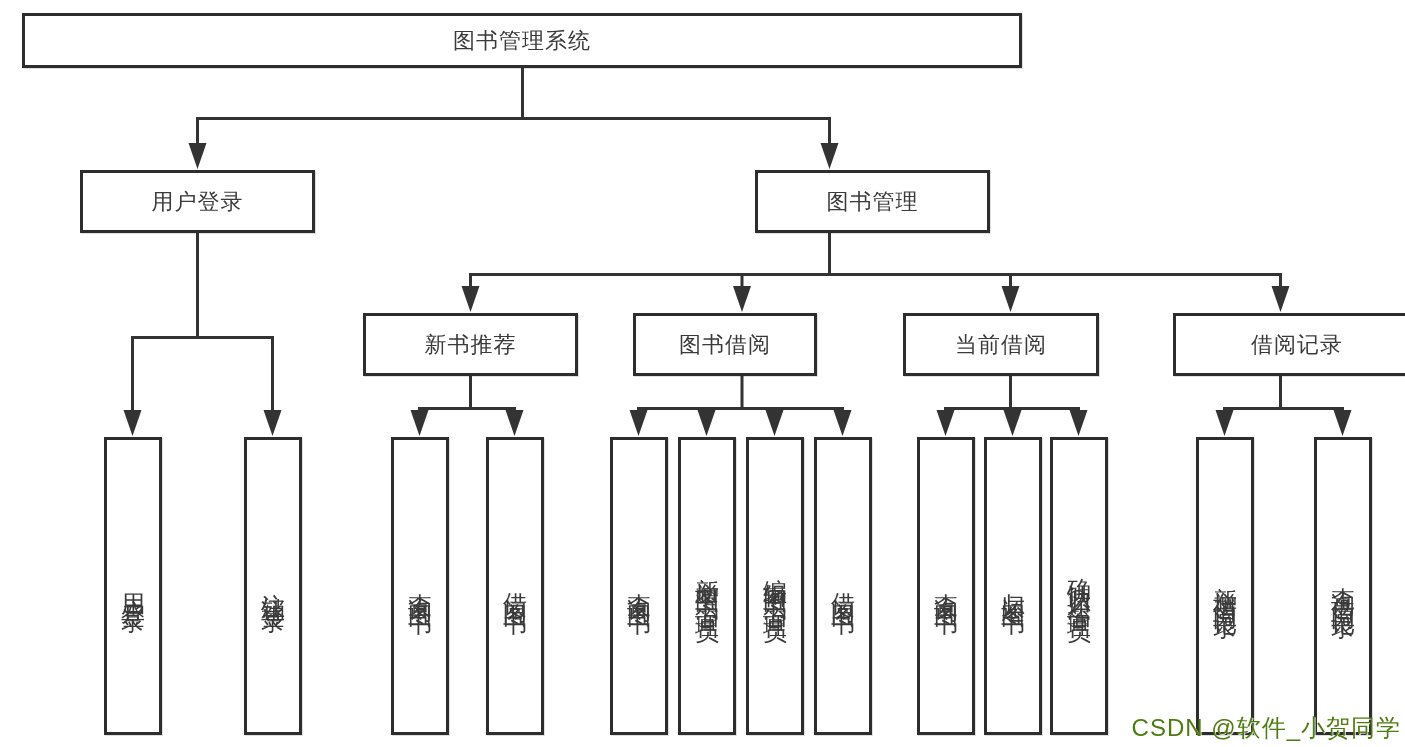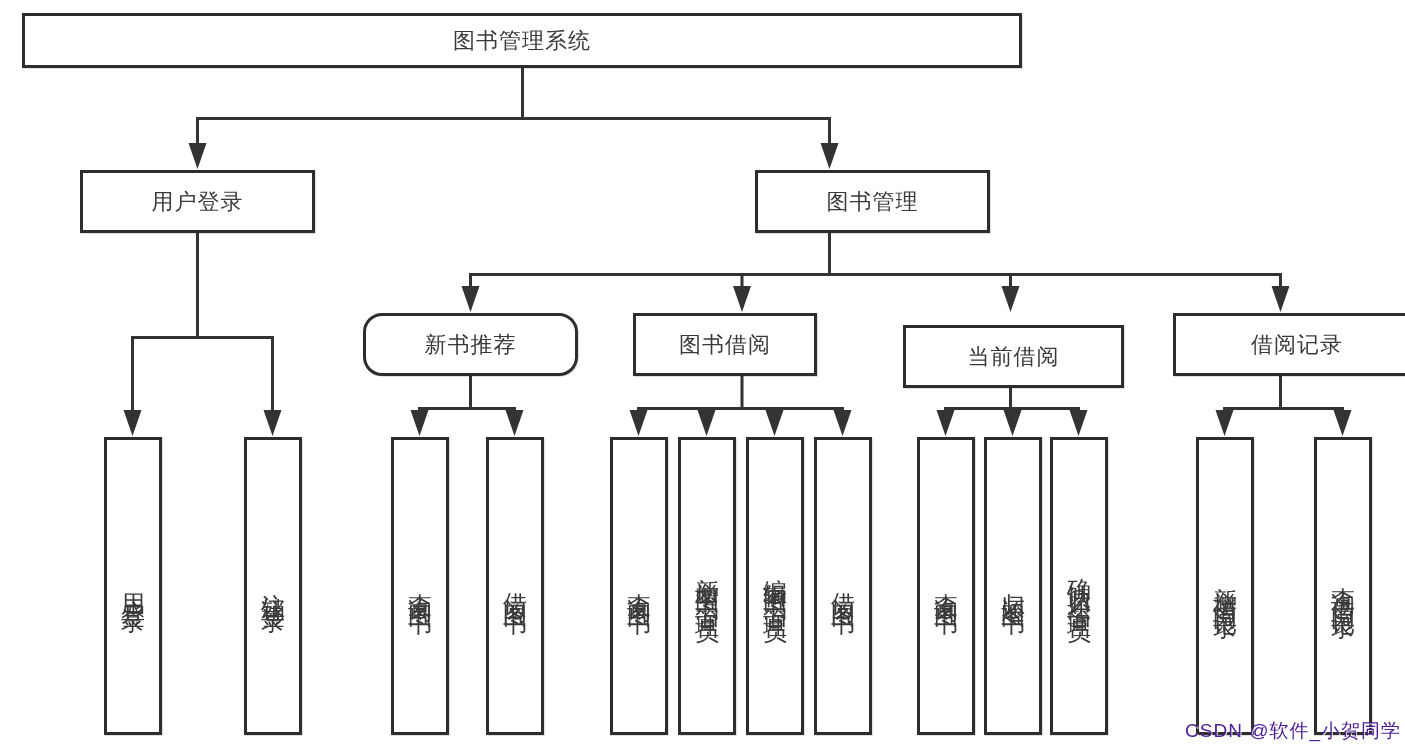--- a/index.html
+++ b/index.html
@@ -55,22 +55,22 @@
     font-size: 24px;
     letter-spacing: 6px;
     color: #3a3a3a;
     line-height: 1;
     white-space: nowrap;
   }
   .watermark {
     position: absolute;
     right: 4px;
     bottom: 3px;
-    font-size: 19px;
-    color: #4c1d95;
+    font-size: 24px;
+    color: #4d7c0f;
     text-shadow: 1px 1px 0 rgba(255,255,255,0.8);
     z-index: 3;
     letter-spacing: 1px;
   }
 </style>
 </head>
 <body>
 
 <div id="canvas">
 
@@ -125,27 +125,27 @@
     <span>图书管理系统</span>
   </div>
 
   <div class="hbox" style="left:80px; top:170px; width:235px; height:63px;">
     <span>用户登录</span>
   </div>
   <div class="hbox" style="left:712px; top:170px; width:235px; height:63px;margin-left:43px;">
     <span>图书管理</span>
   </div>
 
-  <div class="hbox" style="left:363px; top:313px; width:215px; height:63px;border-radius:19px;">
+  <div class="hbox" style="left:363px; top:313px; width:215px; height:63px;">
     <span>新书推荐</span>
   </div>
   <div class="hbox" style="left:633px; top:313px; width:184px; height:63px;">
     <span>图书借阅</span>
   </div>
-  <div class="hbox" style="left:903px; top:325px; width:221px; height:63px;">
+  <div class="hbox" style="left:903px; top:313px; width:196px; height:63px;">
     <span>当前借阅</span>
   </div>
   <div class="hbox" style="left:1173px; top:313px; width:248px; height:63px;">
     <span>借阅记录</span>
   </div>
 
   <div class="vbox" style="left:104px;">
     <span class="vtext">用户登录</span>
   </div>
   <div class="vbox" style="left:244px;">

